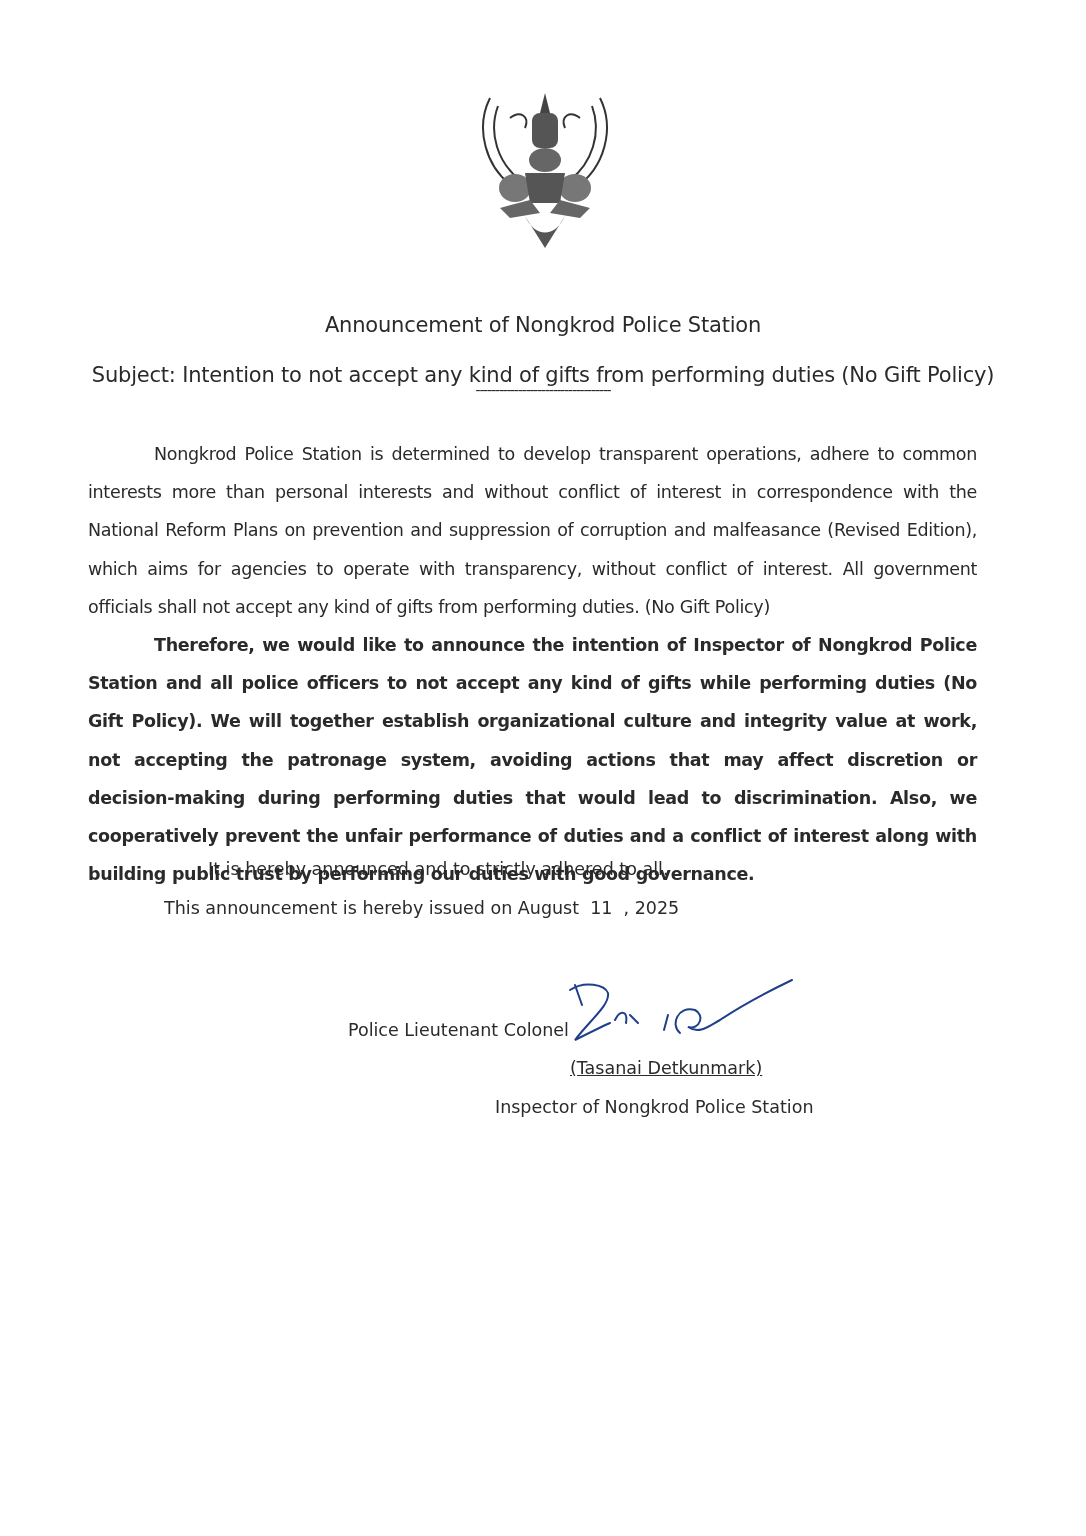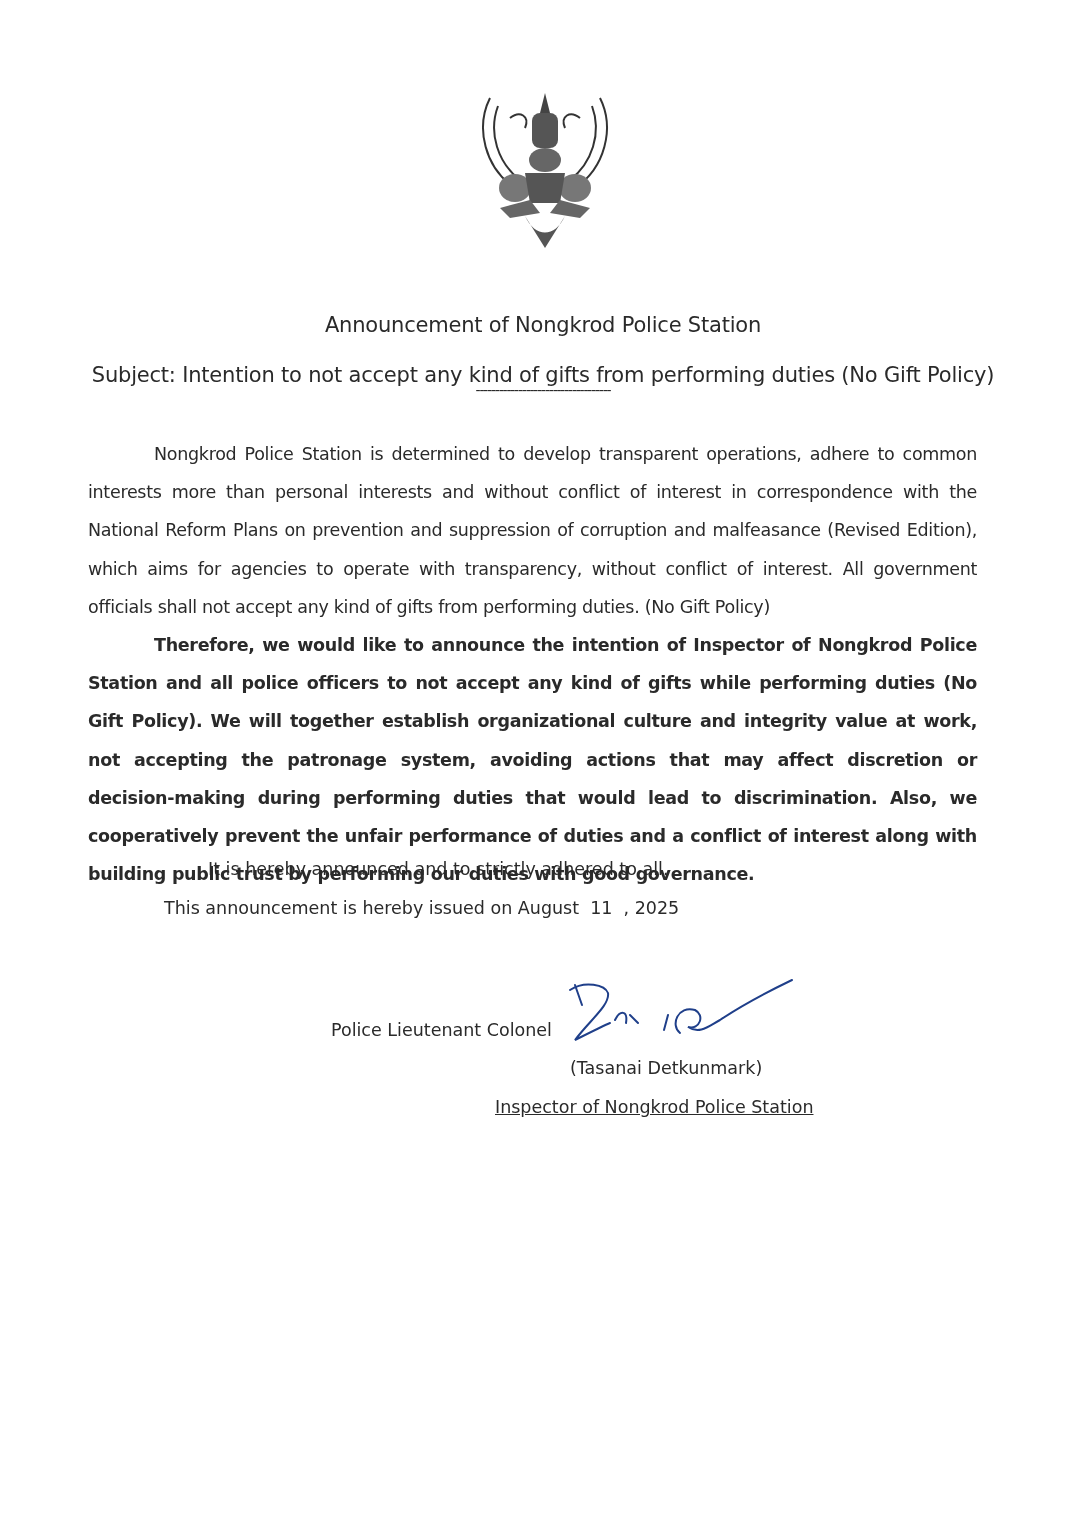--- a/index.html
+++ b/index.html
@@ -20,23 +20,23 @@
       font-size: 17.5px; line-height: 38.2px; text-align: justify;
       letter-spacing: -0.3px; margin: 2px;
     }
     .para .indent { display: inline-block; width: 66px; }
     #p1 { top: 433px; }
     #p2 { top: 624px; font-weight: bold; }
     .line { position: absolute; left: 164px; font-size: 17.5px; white-space: nowrap; }
     #p3 { top: 859px; margin-left: 44px; }
     #p4 { top: 898px; }
     .sig-line { position: absolute; font-size: 17.5px; white-space: nowrap; }
-    #rank { left: 331px; top: 1020px; }
-    #name { left: 570px; top: 1058px; }
-    #position { left: 495px; top: 1097px; text-decoration: underline; }
+    #rank { left: 348px; top: 1020px; }
+    #name { left: 570px; top: 1058px; text-decoration: underline; }
+    #position { left: 495px; top: 1097px; }
     .signature { position: absolute; left: 560px; top: 975px; width: 240px; height: 75px; }
   </style>
 </head>
 <body>
 
 <svg class="emblem" viewBox="0 0 150 165">
   <g fill="none" stroke="#333" stroke-width="2">
     <path d="M20 10 C5 40, 15 80, 45 100"></path>
     <path d="M130 10 C145 40, 135 80, 105 100"></path>
     <path d="M28 18 C18 45, 28 75, 50 92"></path>

